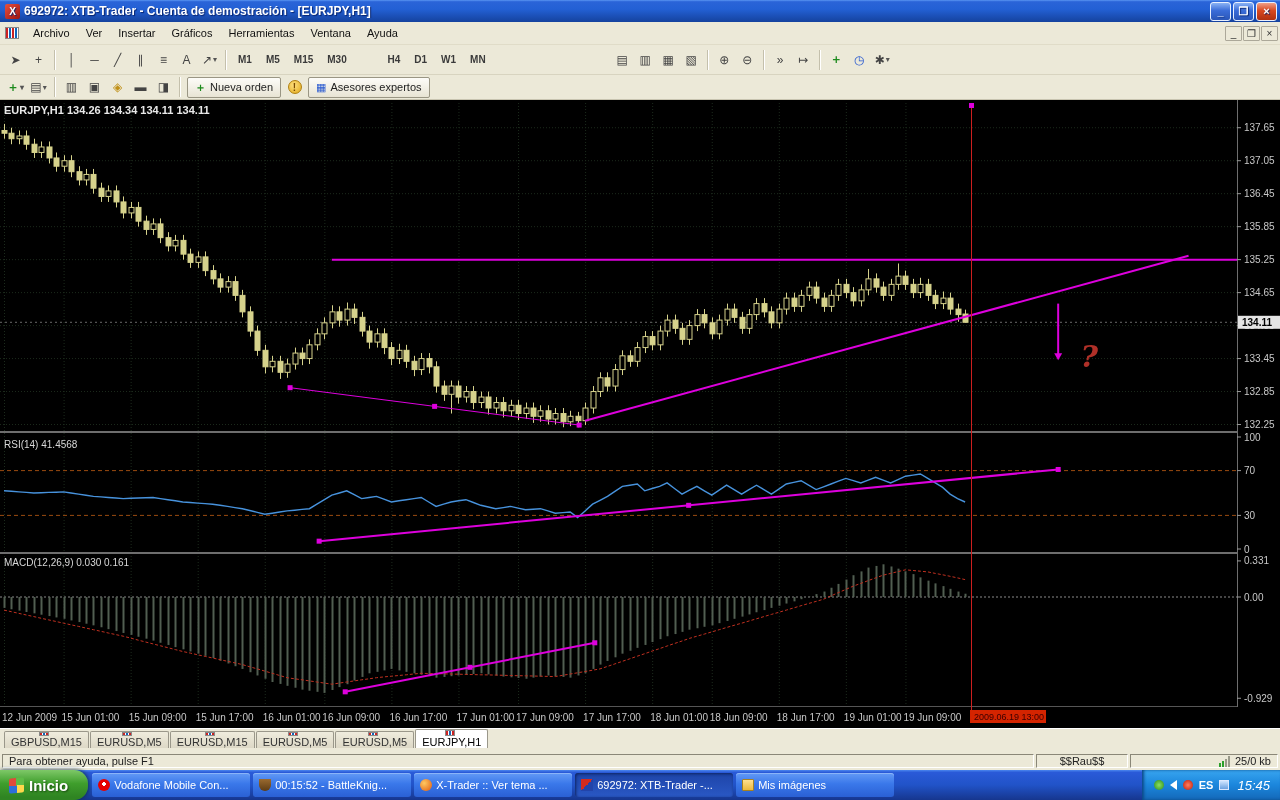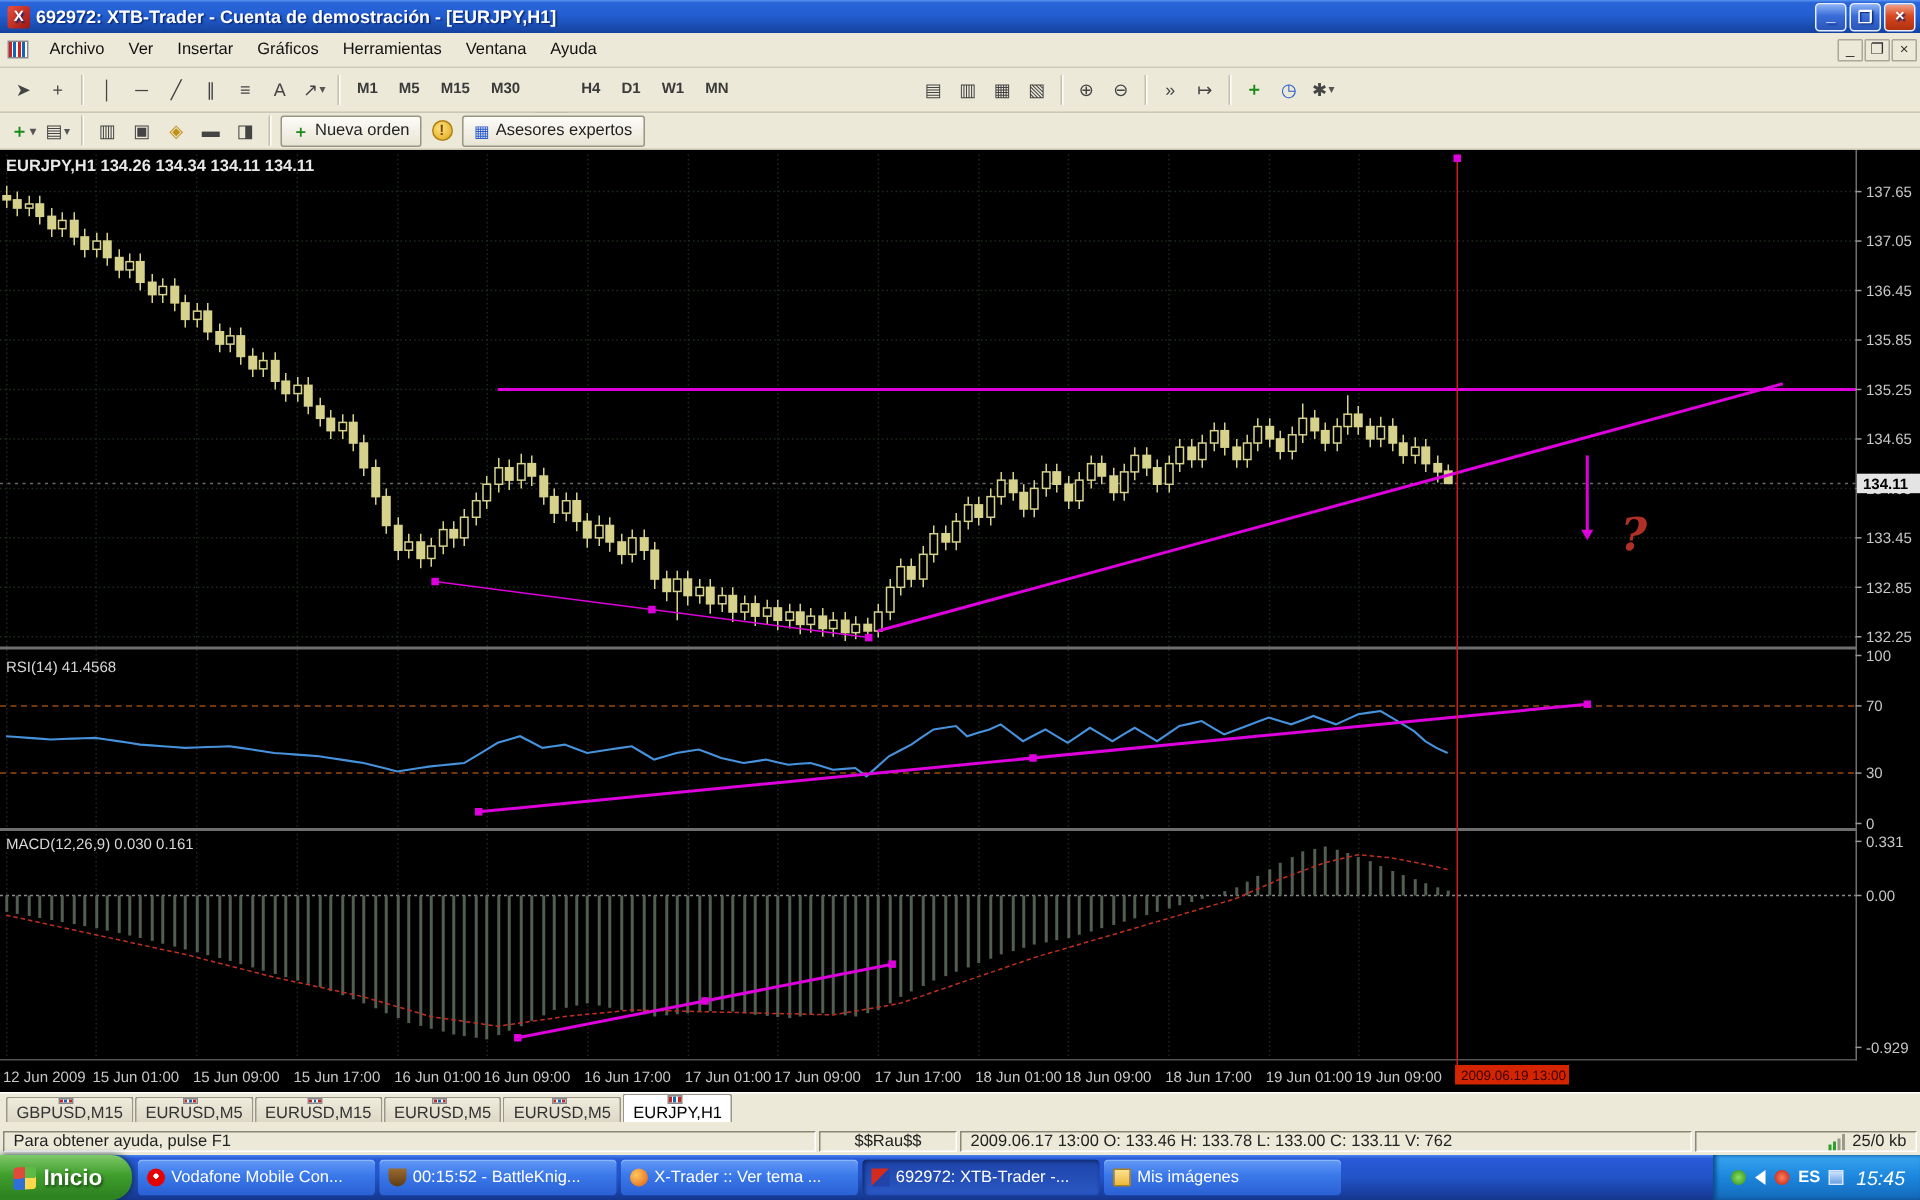--- a/index.html
+++ b/index.html
@@ -793,21 +793,20 @@
       </span>
     <span class="tab active">
         <span class="tabicon"></span>
         <span>EURJPY,H1</span>
       </span>
   </div>
 
   <div class="statusbar">
     <div class="sfield sf-help">Para obtener ayuda, pulse F1</div>
     <div class="sfield sf-account">$$Rau$$</div>
-    <div class="sfield sf-ohlc">2009.06.17 13:00   O: 133.46   H: 133.78   L: 133.00   C: 133.11   V: 762</div>
     <div class="sfield sf-traffic">
       <span class="bars">
           <i class="b1 on"></i>
           <i class="b2 on"></i>
           <i class="b3"></i>
           <i class="b4"></i>
         </span>
       <span>25/0 kb</span>
     </div>
   </div>

